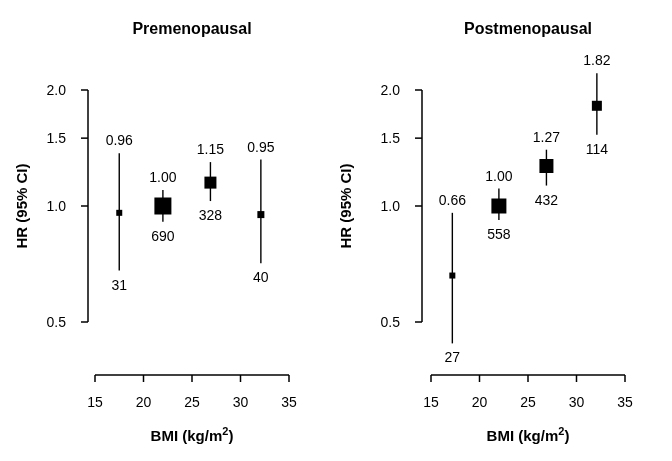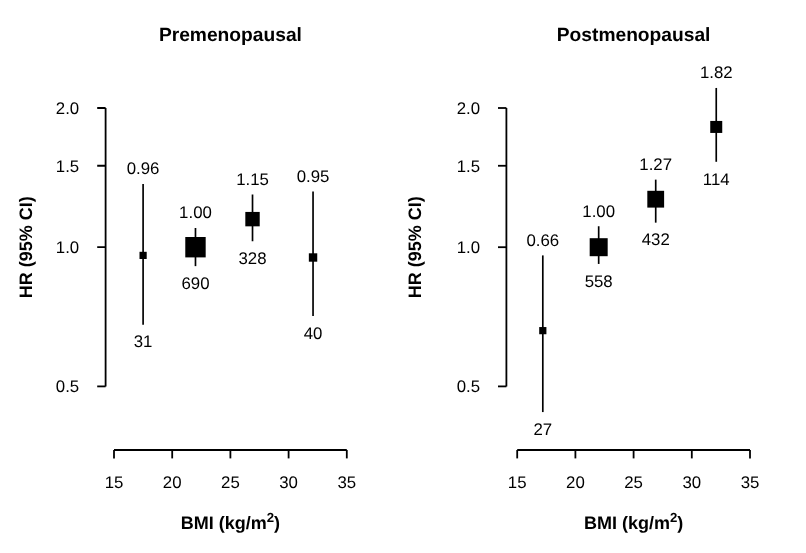--- a/index.html
+++ b/index.html
@@ -1,16 +1,16 @@
 <!DOCTYPE html>
 <html><head>
 <meta charset="utf-8">
 <style>
   html,body{margin:0;padding:0;background:#ffffff;}
-  #figure{position:relative;width:672px;height:461px;background:#ffffff;overflow:hidden;border-radius:30px;}
+  #figure{position:relative;width:672px;height:461px;background:#ffffff;overflow:hidden;}
   svg{font-family:"Liberation Sans","DejaVu Sans",sans-serif;}
   .title-text{font-size:16px;font-weight:bold;}
   .axis-label{font-size:15px;font-weight:bold;}
   .tick-label{font-size:14px;}
   .pt-label{font-size:14px;}
 </style>
 </head>
 <body>
 
 <div id="figure">

